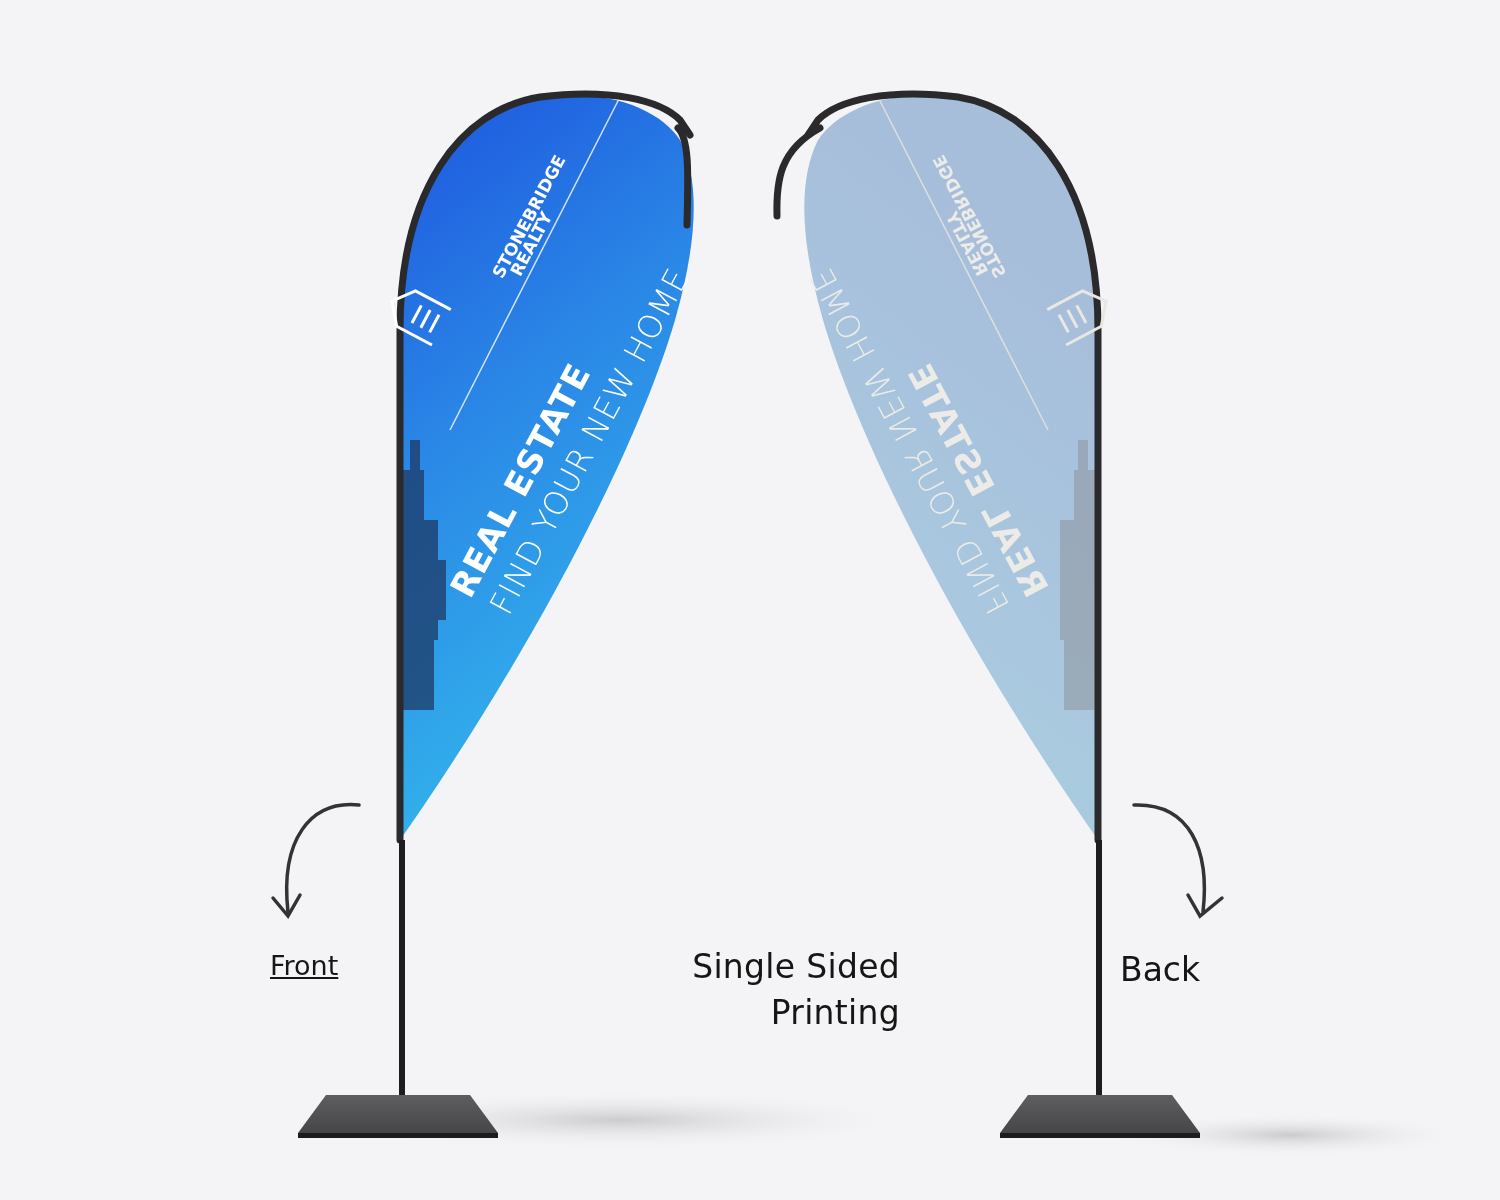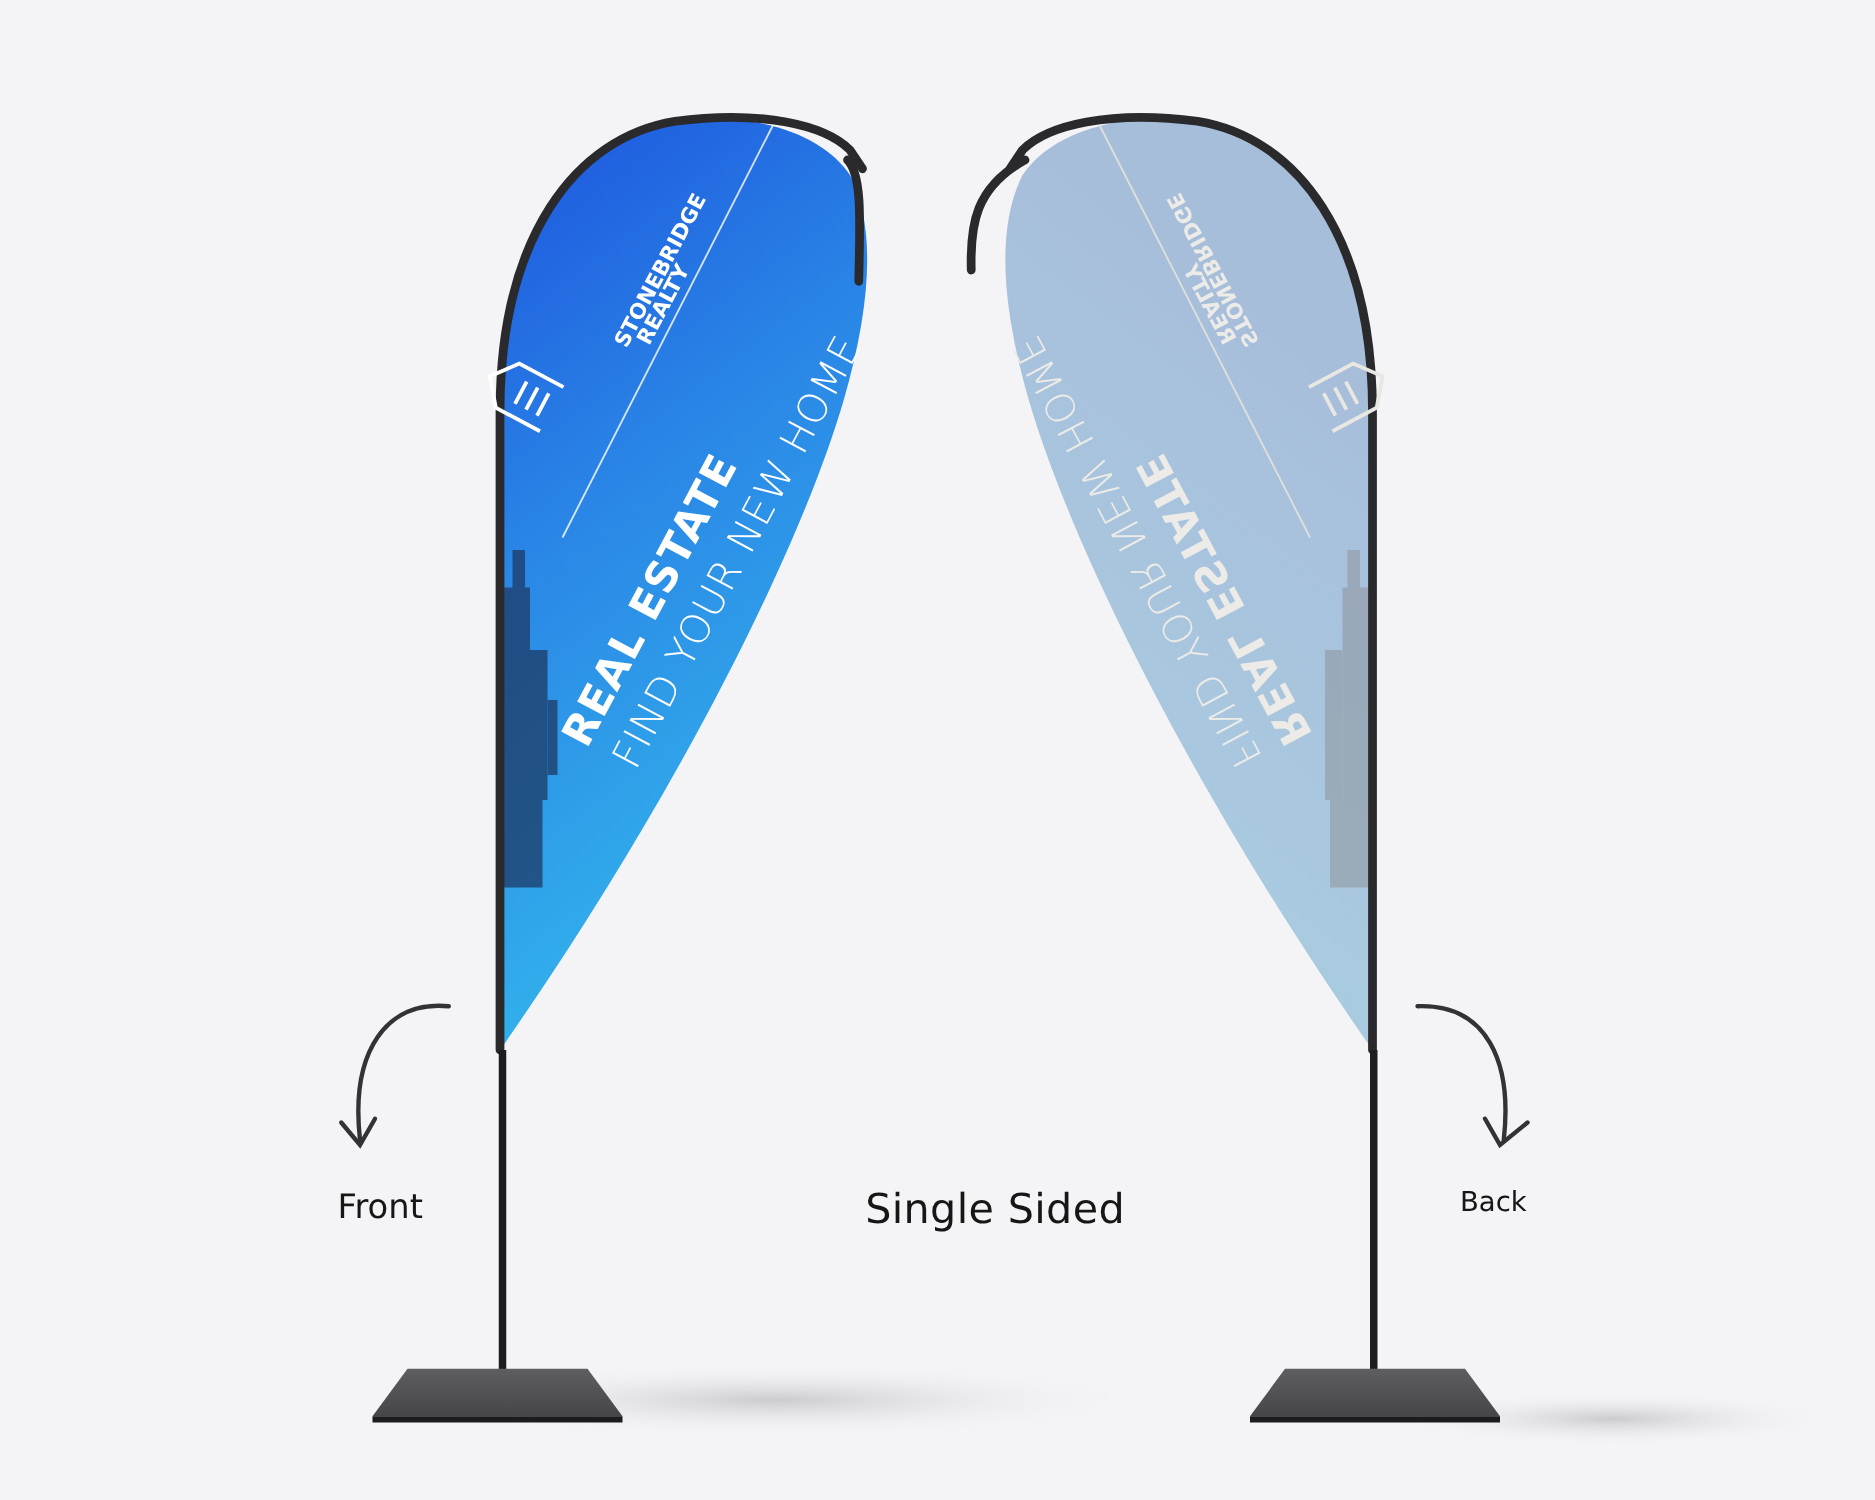--- a/index.html
+++ b/index.html
@@ -8,22 +8,22 @@
       background: #f4f4f6;
       font-family: "DejaVu Sans", "Liberation Sans", sans-serif;
       position: relative;
     }
     .stage { position: absolute; left: 0; top: 0; width: 1500px; height: 1200px; }
     svg.scene { position: absolute; left: 0; top: 0; }
     .label {
       position: absolute; color: #161616; font-weight: 400;
       white-space: nowrap;
     }
-    .label-front { left: 270px; top: 950px; font-size: 27px; }
-    .label-back { left: 1168px; top: 950px; font-size: 22px; }
+    .label-front { left: 270px; top: 950px; font-size: 27px; text-decoration: underline; }
+    .label-back { left: 1120px; top: 950px; font-size: 33px; }
     .label-center {
       left: 600px; width: 300px; top: 944px; text-align: right;
       font-size: 33px; line-height: 46px; letter-spacing: 0.3px;
     }
     .flag-text { position: absolute; color: #ffffff; white-space: nowrap; transform-origin: 0 0; }
   </style>
 </head>
 <body>
 
 <div class="stage">
@@ -117,14 +117,15 @@
 
   <div class="flag-text" style="left:1010px; top:272px; font-size:17px; font-weight:700; color:#ecebe7; transform:rotate(62deg) scaleX(-1);">STONEBRIDGE</div>
   <div class="flag-text" style="left:992px; top:270px; font-size:17px; font-weight:700; color:#ecebe7; transform:rotate(62deg) scaleX(-1);">REALTY</div>
   <div class="flag-text" style="left:1056px; top:585px; font-size:34px; font-weight:700; letter-spacing:1px; color:#ecebe7; transform:rotate(62deg) scaleX(-1);">REAL ESTATE</div>
   <div class="flag-text" style="left:1016px; top:603px; font-size:32px; font-weight:300; letter-spacing:1px; color:#ecebe7; transform:rotate(62deg) scaleX(-1);">FIND YOUR NEW HOME</div>
 
   <div class="label label-front">Front</div>
   <div class="label label-back">Back</div>
   <div class="label label-center">
     <div>Single Sided</div>
+    <div>Printing</div>
   </div>
 </div>
 
 </body></html>

